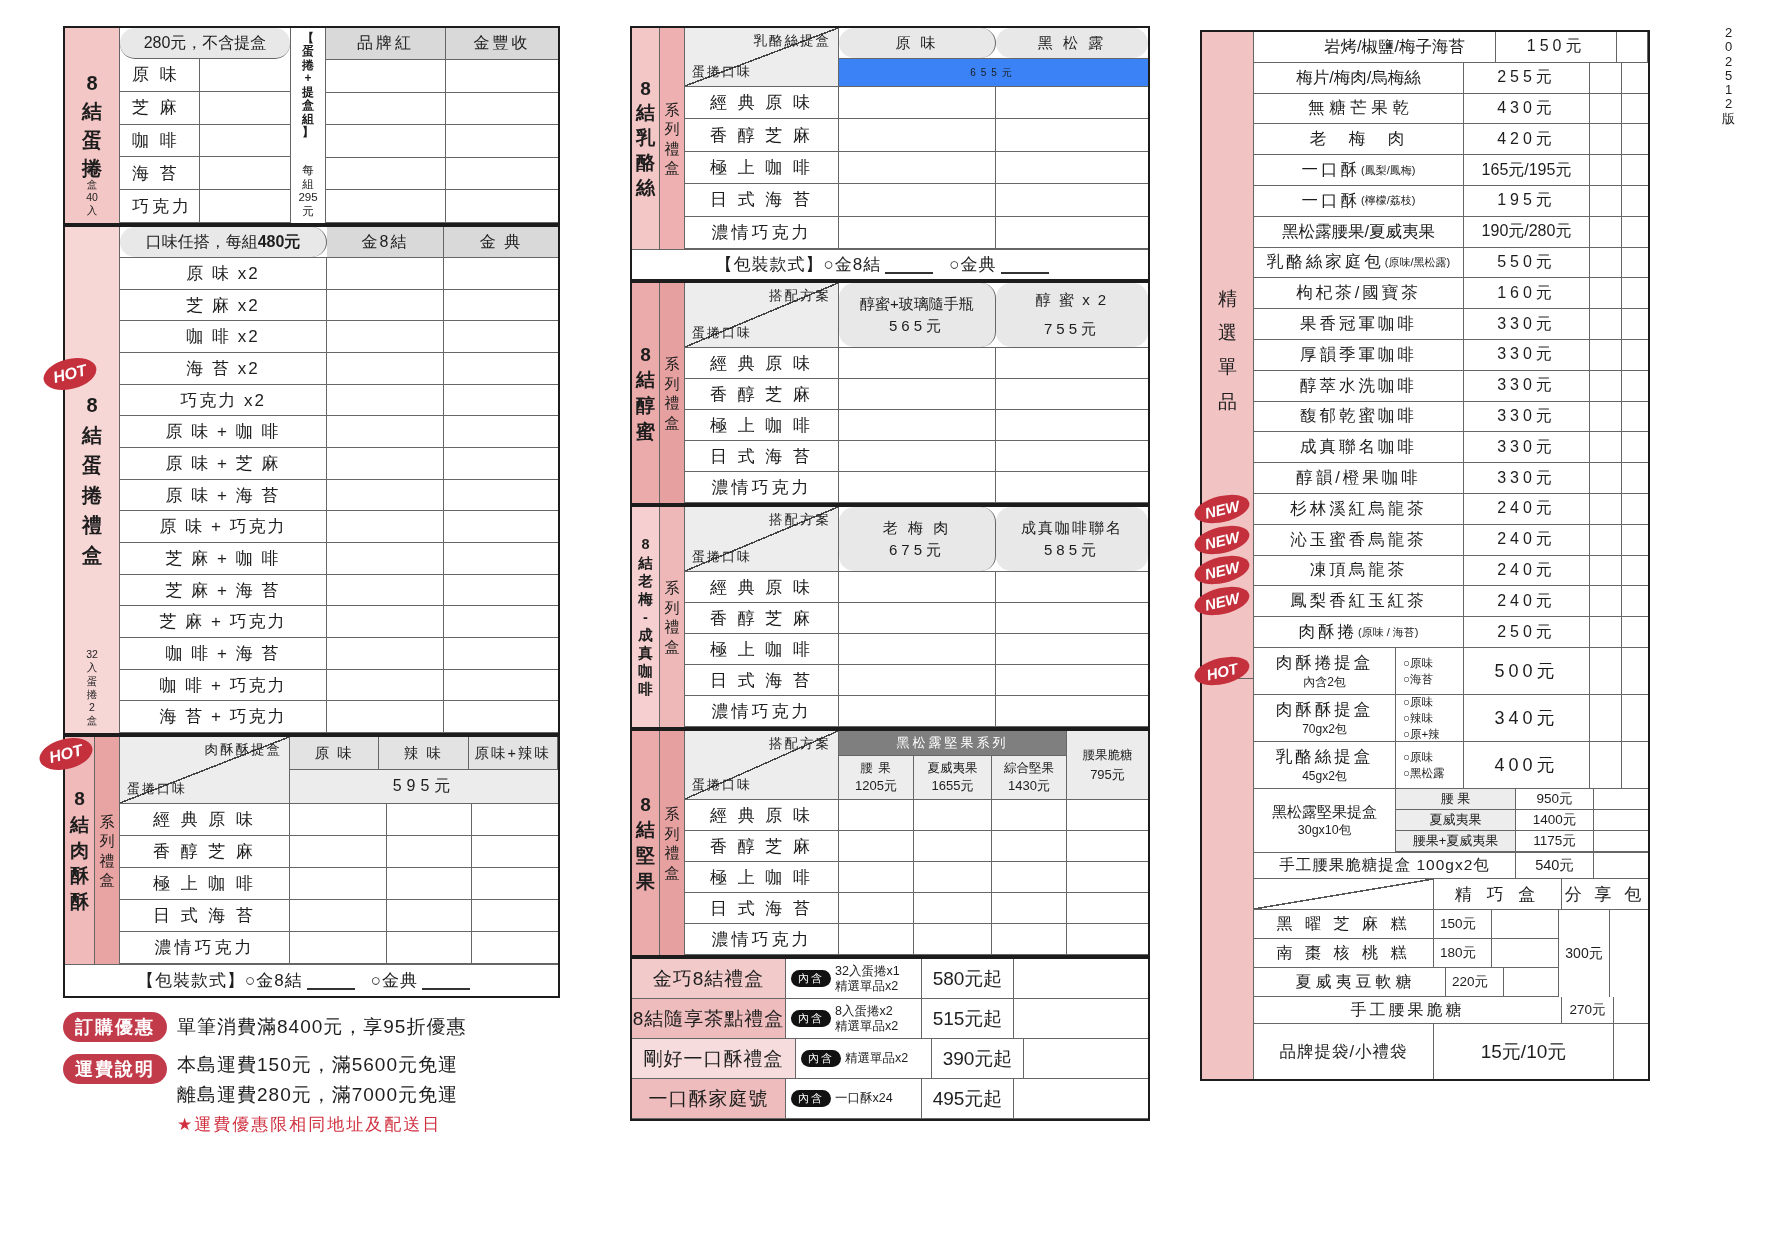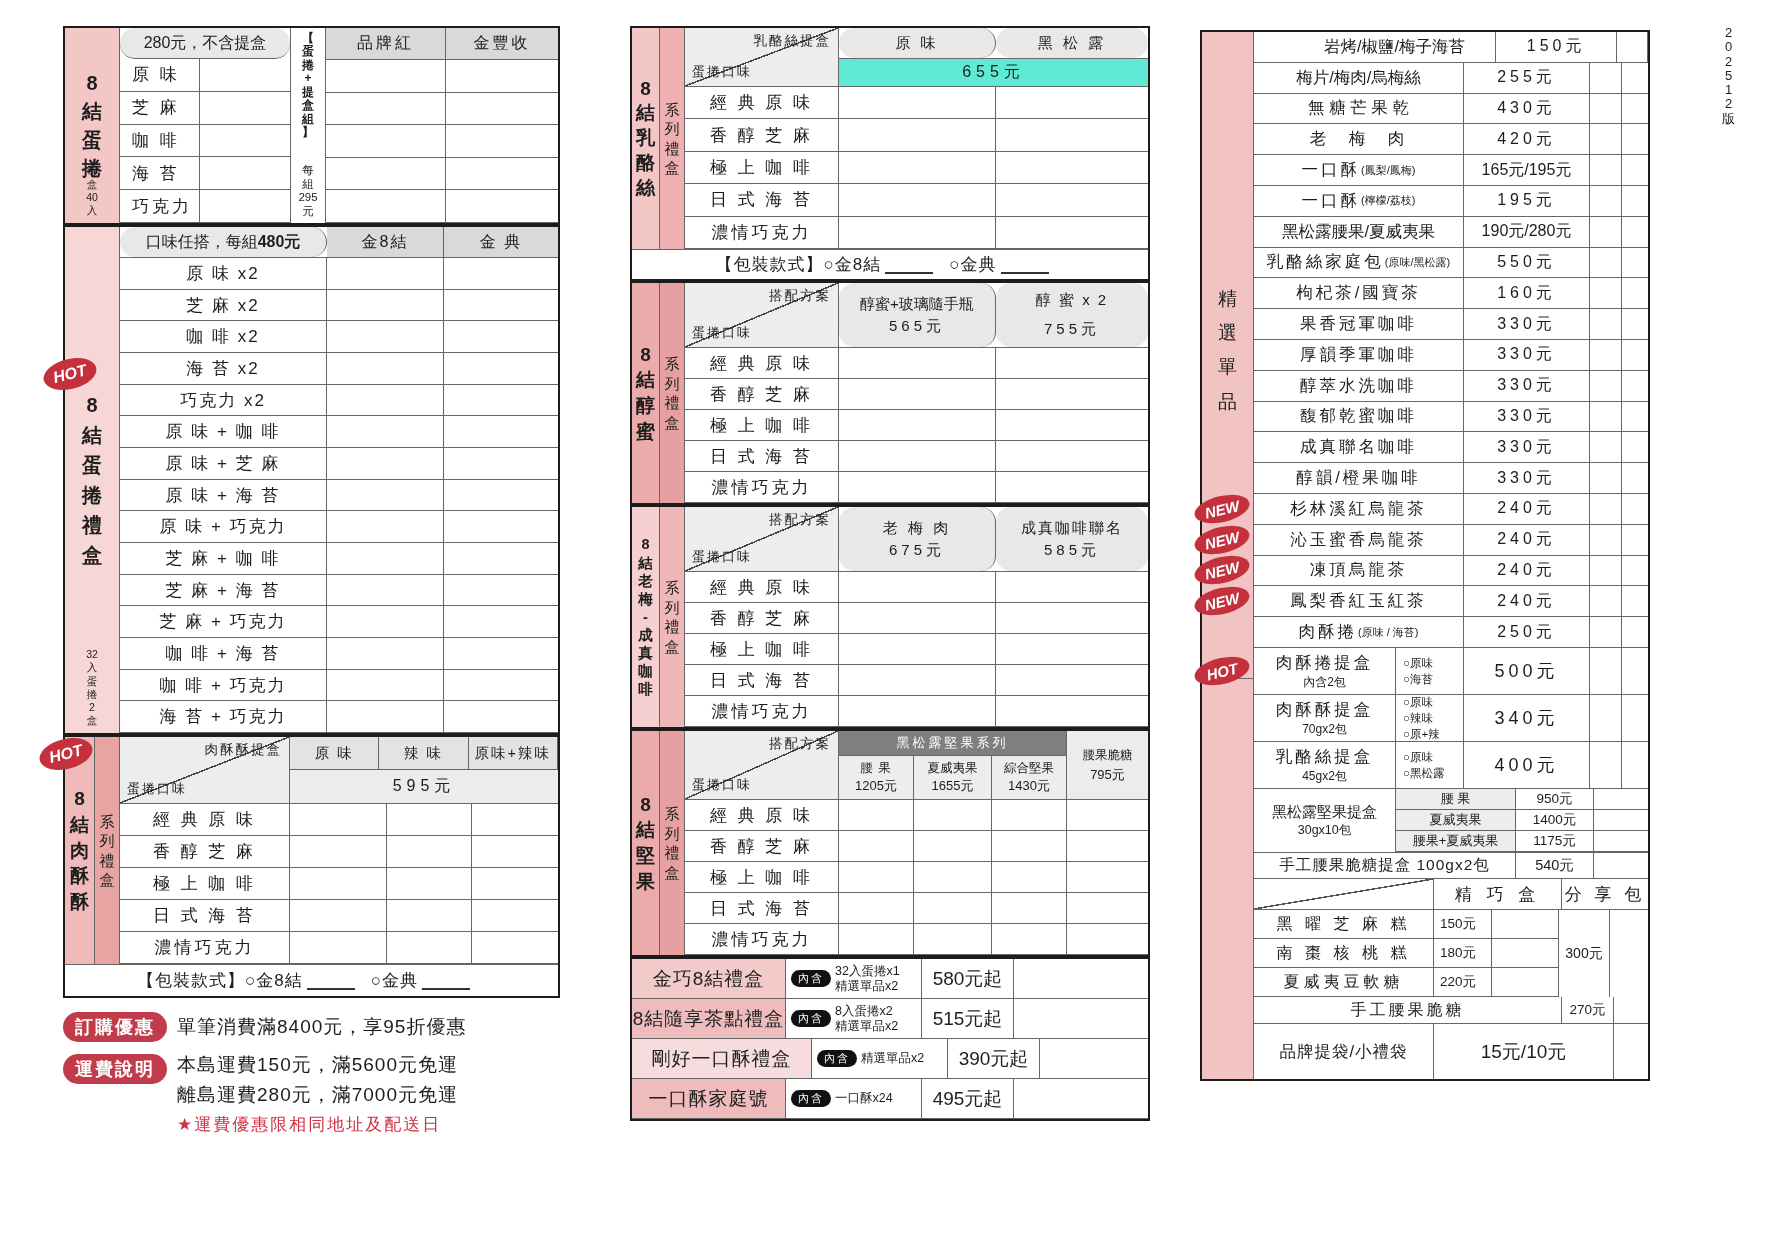--- a/index.html
+++ b/index.html
@@ -354,21 +354,21 @@
         <div class="fr bb" style="height:58px;">
           <div class="diag" style="width:154px;">
             <span class="tr">乳酪絲提盒</span>
             <span class="bl">蛋捲口味</span>
           </div>
           <div class="fc" style="flex:1;">
             <div class="fr bb" style="height:30px;">
               <div class="c hdr" style="width:157px;font-size:15px;letter-spacing:3px;">原 味</div>
               <div class="c last hdr" style="flex:1;font-size:15px;letter-spacing:3px;">黑 松 露</div>
             </div>
-            <div class="c last" style="flex:1;background:#5eead4;font-size:16px;letter-spacing:5px;">655元</div>
+            <div class="c last" style="flex:1;background:#3b82f6;font-size:10px;letter-spacing:5px;">655元</div>
           </div>
         </div>
         <div class="fc" style="flex:1;">
 
         <div class="fr bb" style="flex:1;">
             <div class="c lblflav" style="width:154px;">經 典 原 味</div>
             <div class="c" style="width:157px;"></div>
             <div class="c last" style="flex:1;"></div>
           </div>
             <div class="fr bb" style="flex:1;">
@@ -624,21 +624,21 @@
       <div class="c gname" style="width:154px;">8結隨享茶點禮盒</div>
       <div class="c" style="width:136px;justify-content:flex-start;padding-left:5px;gap:4px;">
         <span class="inclbadge">內含</span>
         <span class="conttxt">8入蛋捲x2
 精選單品x2</span>
       </div>
       <div class="c" style="width:92px;font-size:19px;">515元起</div>
       <div class="c last" style="flex:1;"></div>
     </div>
       <div class="fr bb grow" style="flex:1;">
-      <div class="c gname" style="width:180px;">剛好一口酥禮盒</div>
+      <div class="c gname" style="width:164px;">剛好一口酥禮盒</div>
       <div class="c" style="width:136px;justify-content:flex-start;padding-left:5px;gap:4px;">
         <span class="inclbadge">內含</span>
         <span class="conttxt">精選單品x2</span>
       </div>
       <div class="c" style="width:92px;font-size:19px;">390元起</div>
       <div class="c last" style="flex:1;"></div>
     </div>
       <div class="fr bb grow" style="flex:1;">
       <div class="c gname" style="width:154px;">一口酥家庭號</div>
       <div class="c" style="width:136px;justify-content:flex-start;padding-left:5px;gap:4px;">
@@ -941,21 +941,21 @@
             <div class="c" style="width:58px;font-size:13.5px;justify-content:flex-start;padding-left:6px;">150元</div>
             <div class="c" style="width:70px;"></div>
             <div class="c last" style="flex:1;border-right:none;"></div>
           </div>
             <div class="fr bb" style="flex:1;">
             <div class="c" style="width:180px;font-size:16px;letter-spacing:4px;">南 棗 核 桃 糕</div>
             <div class="c" style="width:58px;font-size:13.5px;justify-content:flex-start;padding-left:6px;">180元</div>
             <div class="c" style="width:70px;"></div>
             <div class="c last" style="flex:1;border-right:none;"></div>
           </div>
-            <div class="fr bb" style="flex:1;">
+            <div class="fr bb" style="flex:1;padding-left:12px;">
             <div class="c" style="width:180px;font-size:16px;letter-spacing:4px;">夏威夷豆軟糖</div>
             <div class="c" style="width:58px;font-size:13.5px;justify-content:flex-start;padding-left:6px;">220元</div>
             <div class="c" style="width:70px;"></div>
             <div class="c last" style="flex:1;border-right:none;"></div>
           </div>
           </div>
         <div style="position:absolute;right:38px;top:0;width:52px;height:87px;border-left:1px solid #666;border-right:1px solid #666;box-sizing:border-box;display:flex;align-items:center;justify-content:center;font-size:14px;background:#fff;">300元</div>
         <div style="position:absolute;right:0;top:0;width:38px;height:87px;background:#fff;"></div>
       </div>
 

